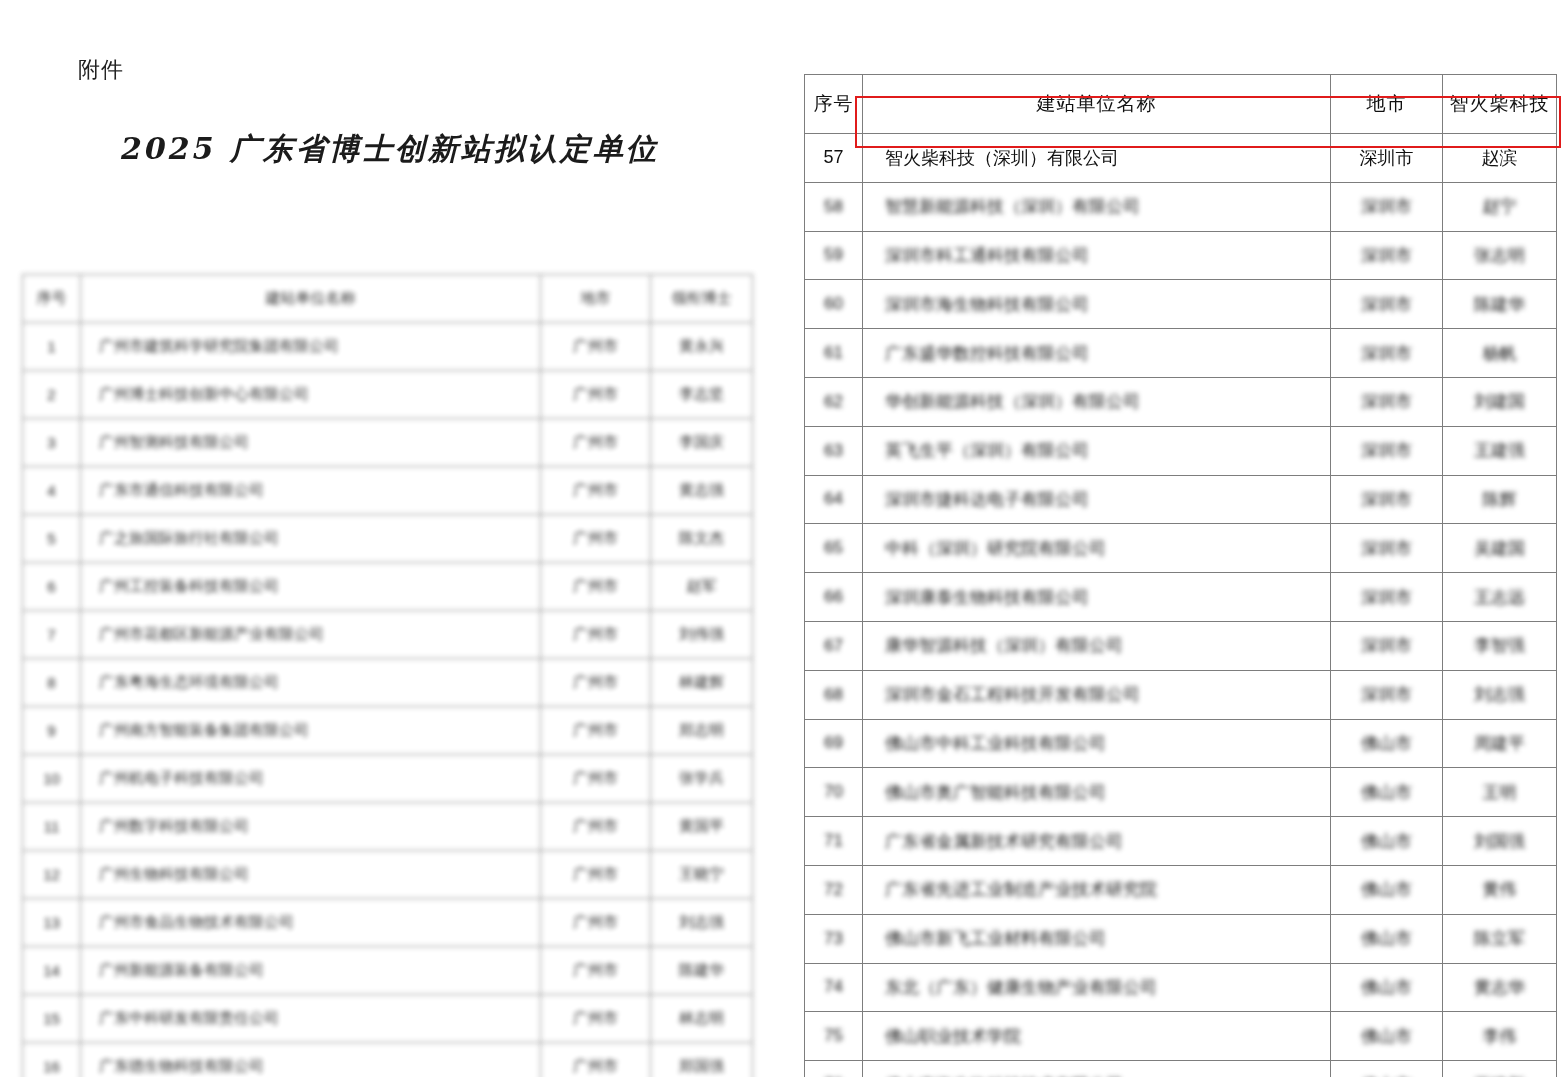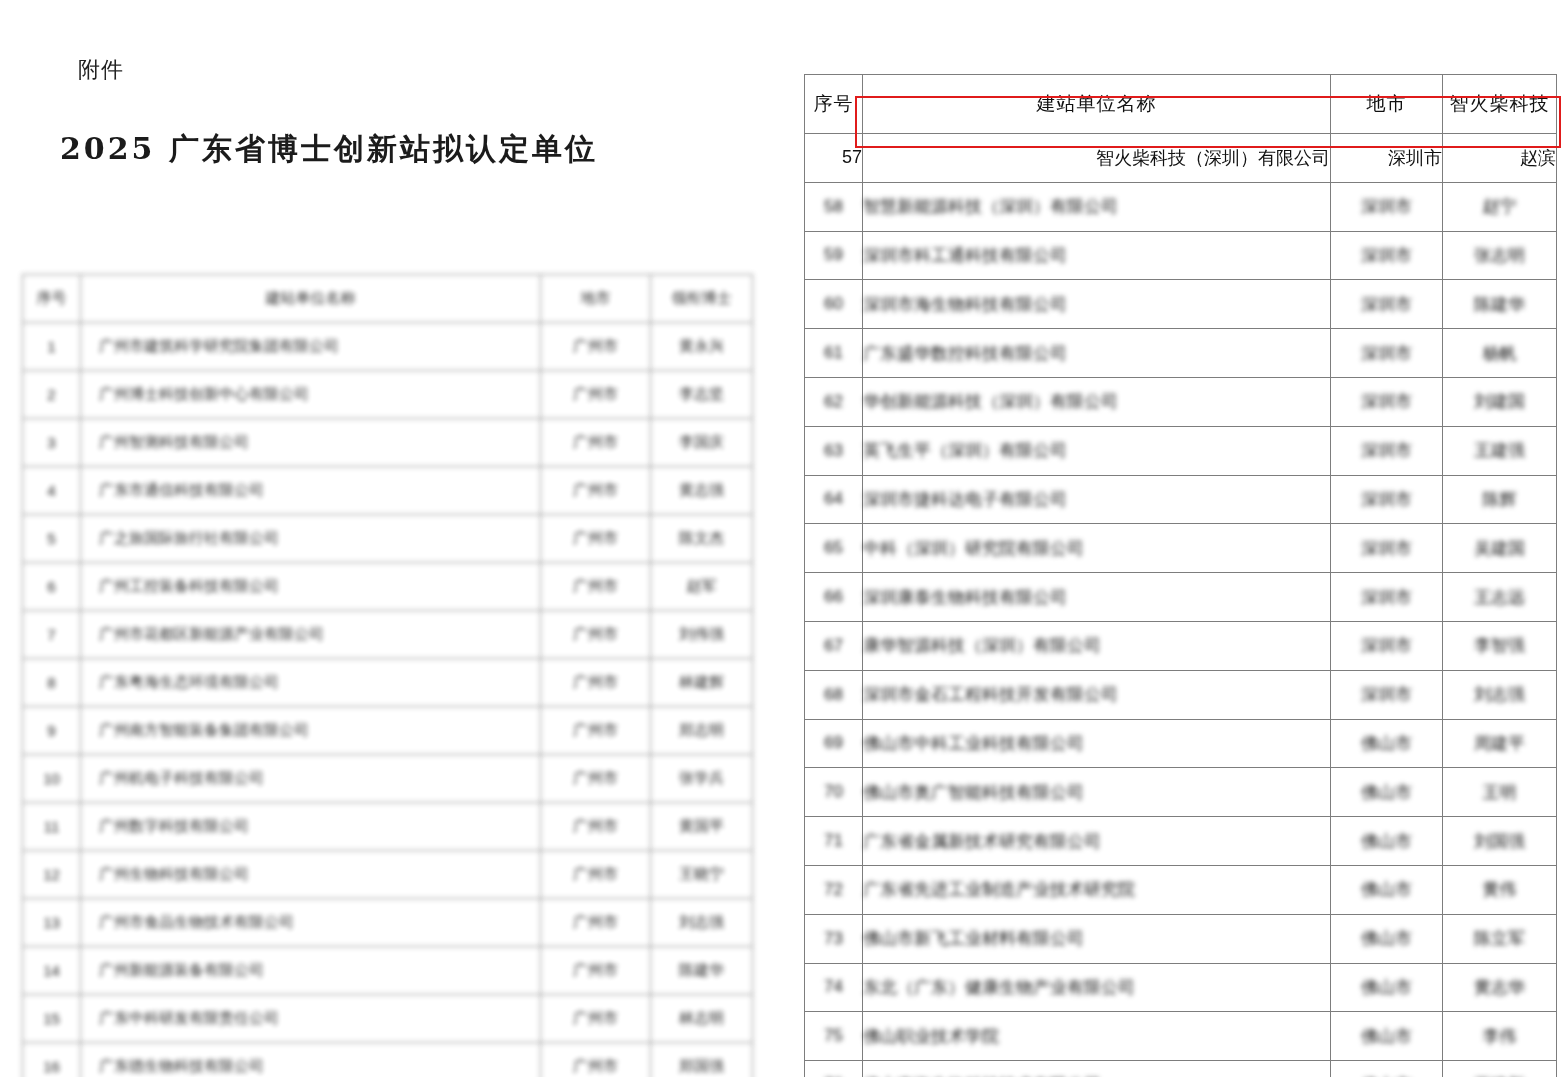--- a/index.html
+++ b/index.html
@@ -34,22 +34,24 @@
     font-size: 22px;
     letter-spacing: 1px;
     color: #222;
   }
 
   #doc-title {
     position: absolute;
     left: 60px;
     top: 125px;
     width: 660px;
+    text-align: center;
     font-family: "DejaVu Serif", serif;
     font-weight: bold;
+    font-style: italic;
     font-size: 30px;
     line-height: 48px;
     letter-spacing: 3px;
     color: #1b1b1b;
   }
 
   #left-table-wrap {
     position: absolute;
     left: 22px;
     top: 238px;
@@ -112,37 +114,37 @@
     height: 58px;
     font-size: 19px;
     font-weight: normal;
     letter-spacing: 1px;
   }
   #right-table-wrap tbody td {
     height: 47.8px;
   }
   #right-table-wrap td.name-cell {
     text-align: left;
+    padding-left: 22px;
   }
 
   
   #right-table-wrap tbody tr.blurred td {
     filter: blur(2.6px);
     color: #111;
   }
   #right-table-wrap tbody tr.blurred {
     
   }
 
   
   #right-table-wrap tbody tr.highlight td {
     filter: none;
     color: #111;
     font-size: 18px;
-    text-align: right;
   }
   #highlight-box {
     position: absolute;
     box-sizing: border-box;
     border: 2.5px solid #e01b1b;
     pointer-events: none;
   }
 
   .idx-cell { font-variant-numeric: tabular-nums; }
 </style>

